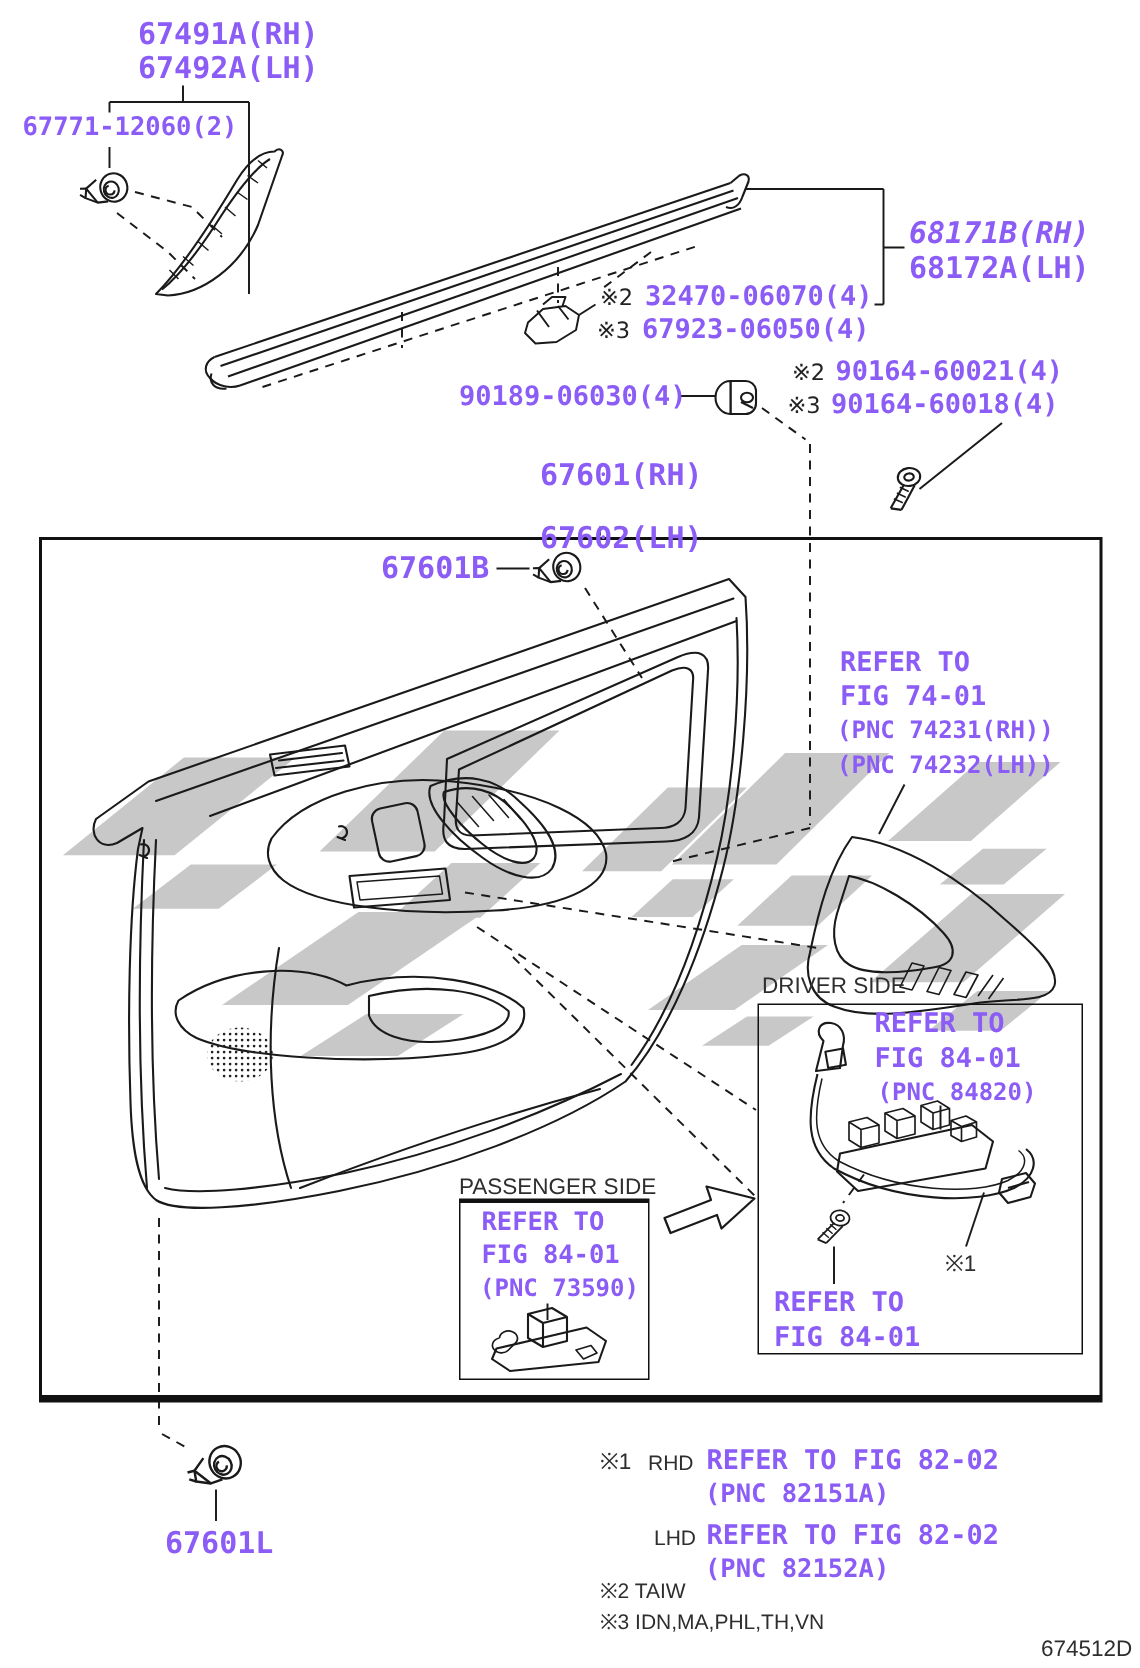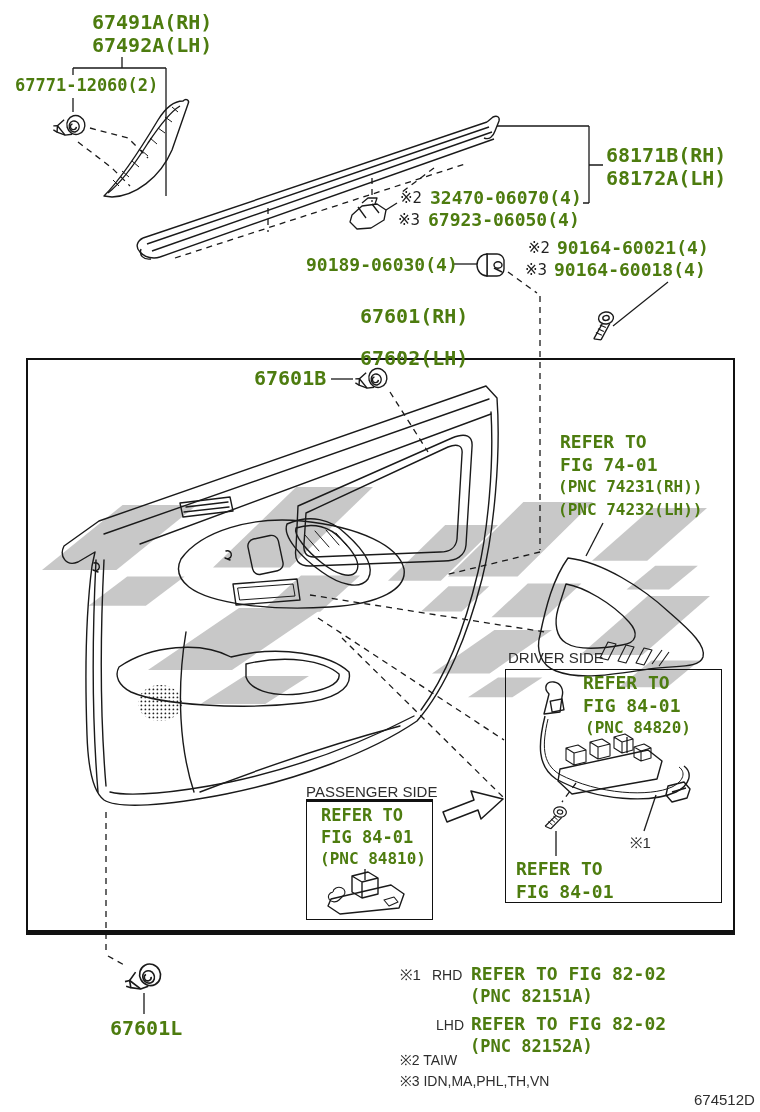--- a/index.html
+++ b/index.html
@@ -1,20 +1,20 @@
 <!DOCTYPE html>
 <html><head>
 <meta charset="utf-8">
 <style>
   html,body{margin:0;padding:0;background:#fff;}
   #stage{position:relative;width:760px;height:1112px;background:#fff;overflow:hidden;
          font-family:"Liberation Sans",sans-serif;}
   #art{position:absolute;left:0;top:0;z-index:1;}
   .box{position:absolute;z-index:2;background:transparent;}
-  .t{position:absolute;z-index:3;white-space:nowrap;line-height:1;color:#4d7c0f;}
+  .t{position:absolute;z-index:3;white-space:nowrap;line-height:1;color:#8b5cf6;}
   .mb{font-family:"DejaVu Sans Mono","Liberation Mono",monospace;font-weight:700;}
   .f20{font-size:20px;}
   .f18{font-size:18px;}
   .f17{font-size:17px;}
   .f16{font-size:16px;}
   .sans{font-family:Liberation Sans, sans-serif;font-weight:400;color:#2e2e2e;}
   .s15{font-size:15px;}
   .s14{font-size:14px;}
   .pref{font-family:"DejaVu Sans","Liberation Sans",sans-serif;font-weight:400;font-size:15px;color:#222;}
 </style>
@@ -184,21 +184,21 @@
   </svg>
 
   <div class="box" style="left:26px;top:358px;width:705px;height:570px;border:2px solid #111;border-bottom:5px solid #111;"></div>
   <div class="box" style="left:505px;top:669px;width:215px;height:232px;border:1.5px solid #111;"></div>
   <div class="box" style="left:306px;top:799px;width:125px;height:117px;border:1.5px solid #111;border-top:3px solid #111;"></div>
 
   <div class="t mb f20" style="left:92px;top:12px;">67491A(RH)</div>
   <div class="t mb f20" style="left:92px;top:35px;">67492A(LH)</div>
   <div class="t mb f17" style="left:15px;top:77px;">67771-12060(2)</div>
 
-  <div class="t mb f20" style="left:606px;top:145px;">68171B(RH)</div>
+  <div class="t mb f20" style="left:606px;top:145px;font-style:italic;">68171B(RH)</div>
   <div class="t mb f20" style="left:606px;top:168px;">68172A(LH)</div>
 
   <div class="t pref" style="left:400px;top:191px;">※2</div>
   <div class="t mb f18" style="left:430px;top:189px;">32470-06070(4)</div>
   <div class="t pref" style="left:398px;top:213px;">※3</div>
   <div class="t mb f18" style="left:428px;top:211px;">67923-06050(4)</div>
 
   <div class="t mb f18" style="left:306px;top:256px;">90189-06030(4)</div>
 
   <div class="t pref" style="left:528px;top:241px;">※2</div>
@@ -221,21 +221,21 @@
   <div class="t mb f18" style="left:583px;top:674px;">REFER TO</div>
   <div class="t mb f18" style="left:583px;top:697px;">FIG 84-01</div>
   <div class="t mb f16" style="left:585px;top:720px;">(PNC 84820)</div>
   <div class="t sans s15" style="left:630px;top:835px;">※1</div>
   <div class="t mb f18" style="left:516px;top:860px;">REFER TO</div>
   <div class="t mb f18" style="left:516px;top:883px;">FIG 84-01</div>
 
   <div class="t sans s15" style="left:306px;top:784px;">PASSENGER SIDE</div>
   <div class="t mb f17" style="left:321px;top:807px;">REFER TO</div>
   <div class="t mb f17" style="left:321px;top:829px;">FIG 84-01</div>
-  <div class="t mb f16" style="left:320px;top:851px;">(PNC 84810)</div>
+  <div class="t mb f16" style="left:320px;top:851px;">(PNC 73590)</div>
 
   <div class="t sans s15" style="left:400px;top:967px;">※1</div>
   <div class="t sans s14" style="left:432px;top:968px;">RHD</div>
   <div class="t mb f18" style="left:471px;top:965px;">REFER TO FIG 82-02</div>
   <div class="t mb f17" style="left:470px;top:988px;">(PNC 82151A)</div>
   <div class="t sans s14" style="left:436px;top:1018px;">LHD</div>
   <div class="t mb f18" style="left:471px;top:1015px;">REFER TO FIG 82-02</div>
   <div class="t mb f17" style="left:470px;top:1038px;">(PNC 82152A)</div>
   <div class="t sans s14" style="left:400px;top:1053px;">※2 TAIW</div>
   <div class="t sans s14" style="left:400px;top:1074px;">※3 IDN,MA,PHL,TH,VN</div>

